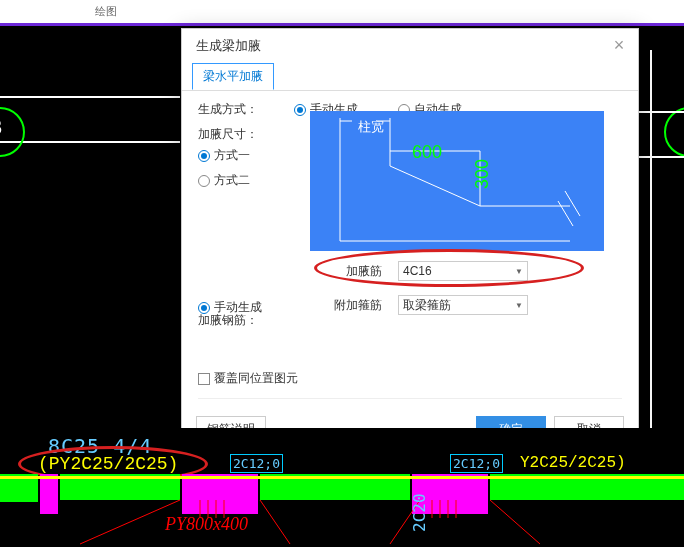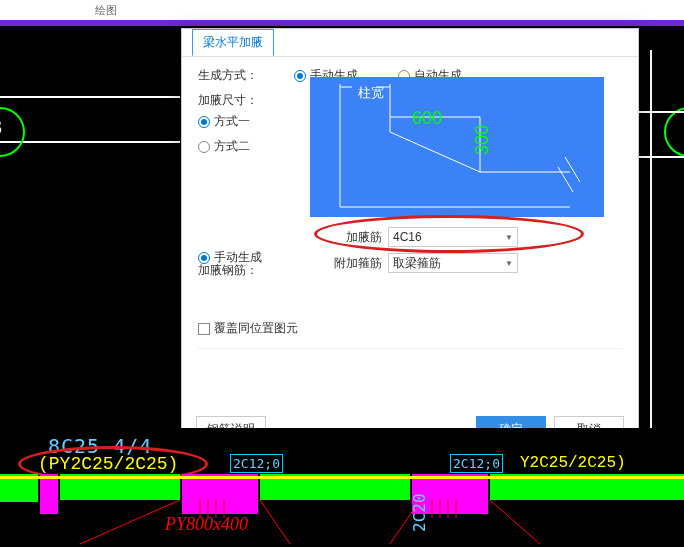--- a/index.html
+++ b/index.html
@@ -1,19 +1,19 @@
 <!DOCTYPE html>
 <html><head>
 <meta charset="utf-8">
 <style>
   * { box-sizing: border-box; margin: 0; padding: 0; font-family: "Microsoft YaHei", sans-serif; }
   body { width: 684px; height: 547px; background: #000; position: relative; overflow: hidden; }
 
   
-  .top-strip { position: absolute; top: 0; left: 0; width: 684px; height: 26px; background: #fff; border-bottom: 6px solid #6d28d9; font-size: 11px; color: #888; display: flex; align-items: center; padding-left: 95px; gap: 90px; }
+  .top-strip { position: absolute; top: 0; left: 0; width: 684px; height: 26px; background: #fff; border-bottom: 3px solid #6d28d9; font-size: 11px; color: #888; display: flex; align-items: center; padding-left: 95px; gap: 90px; }
   .top-strip .lbl { color:#666; }
 
   
   .cad-line-h { position: absolute; background: #fff; height: 2px; }
   .cad-line-v { position: absolute; background: #fff; width: 2px; }
   .cad-circle { position: absolute; border: 2px solid #0f0; border-radius: 50%; }
   .cad-num { position: absolute; color: #fff; font-size: 20px; font-family: serif; }
 
   .cad1 { top: 96px; left: 0; width: 180px; }
   .cad2 { top: 141px; left: 0; width: 180px; }
@@ -37,21 +37,21 @@
   .lblcol { width: 96px; }
   .radio { display: inline-flex; align-items: center; gap: 4px; margin-right: 40px; }
   .rdot { width: 12px; height: 12px; border-radius: 50%; border: 1px solid #888; display: inline-block; position: relative; }
   .rdot.on { border-color: #0078d4; }
   .rdot.on::after { content: ""; position: absolute; inset: 2px; background: #0078d4; border-radius: 50%; }
 
   .diagram { position: absolute; top: 20px; left: 128px; width: 294px; height: 140px; background: #3b82f6; }
   .diagram svg { width: 100%; height: 100%; }
 
   .section2 { position: absolute; top: 170px; left: 16px; right: 16px; }
-  .inline { display: flex; align-items: center; gap: 6px; margin-bottom: 6px; }
+  .inline { display: flex; align-items: center; gap: 16px; margin-bottom: 14px; }
   .ilabel { width: 48px; text-align: right; font-size: 12px; }
   .sel { width: 130px; height: 20px; font-size: 12px; border: 1px solid #ccc; padding: 0 4px; background: #fff; display: flex; align-items: center; justify-content: space-between; }
   .sel .caret { color: #666; font-size: 8px; }
   .ellipse-red { position: absolute; border: 3px solid #d62020; border-radius: 50%; pointer-events: none; }
 
   .chk { display: inline-flex; align-items: center; gap: 4px; font-size: 12px; margin-top: 46px; }
   .chkbox { width: 12px; height: 12px; border: 1px solid #888; display: inline-block; }
 
   .hr { border-top: 1px solid #eee; margin-top: 10px; }
 
@@ -79,20 +79,24 @@
 <div class="cad-line-h cad1"></div>
 <div class="cad-line-h cad2"></div>
 <div class="cad-circle cadc1"></div>
 <div class="cad-num cadn1">3</div>
 <div class="cad-line-v cadv1"></div>
 <div class="cad-circle cadc2"></div>
 <div class="cad-line-h cad4"></div>
 <div class="cad-line-h cad5"></div>
 
 <div class="dlg">
+  <div class="dlg-title">
+    <span>生成梁加腋</span>
+    <div class="dlg-close">×</div>
+  </div>
   <div class="tabbar">
     <div class="tab">梁水平加腋</div>
   </div>
   <div class="body">
     <div class="row">
       <span class="lblcol">生成方式：</span>
       <label class="radio">
           <span class="rdot on"></span>
           <span>手动生成</span>
         </label>

